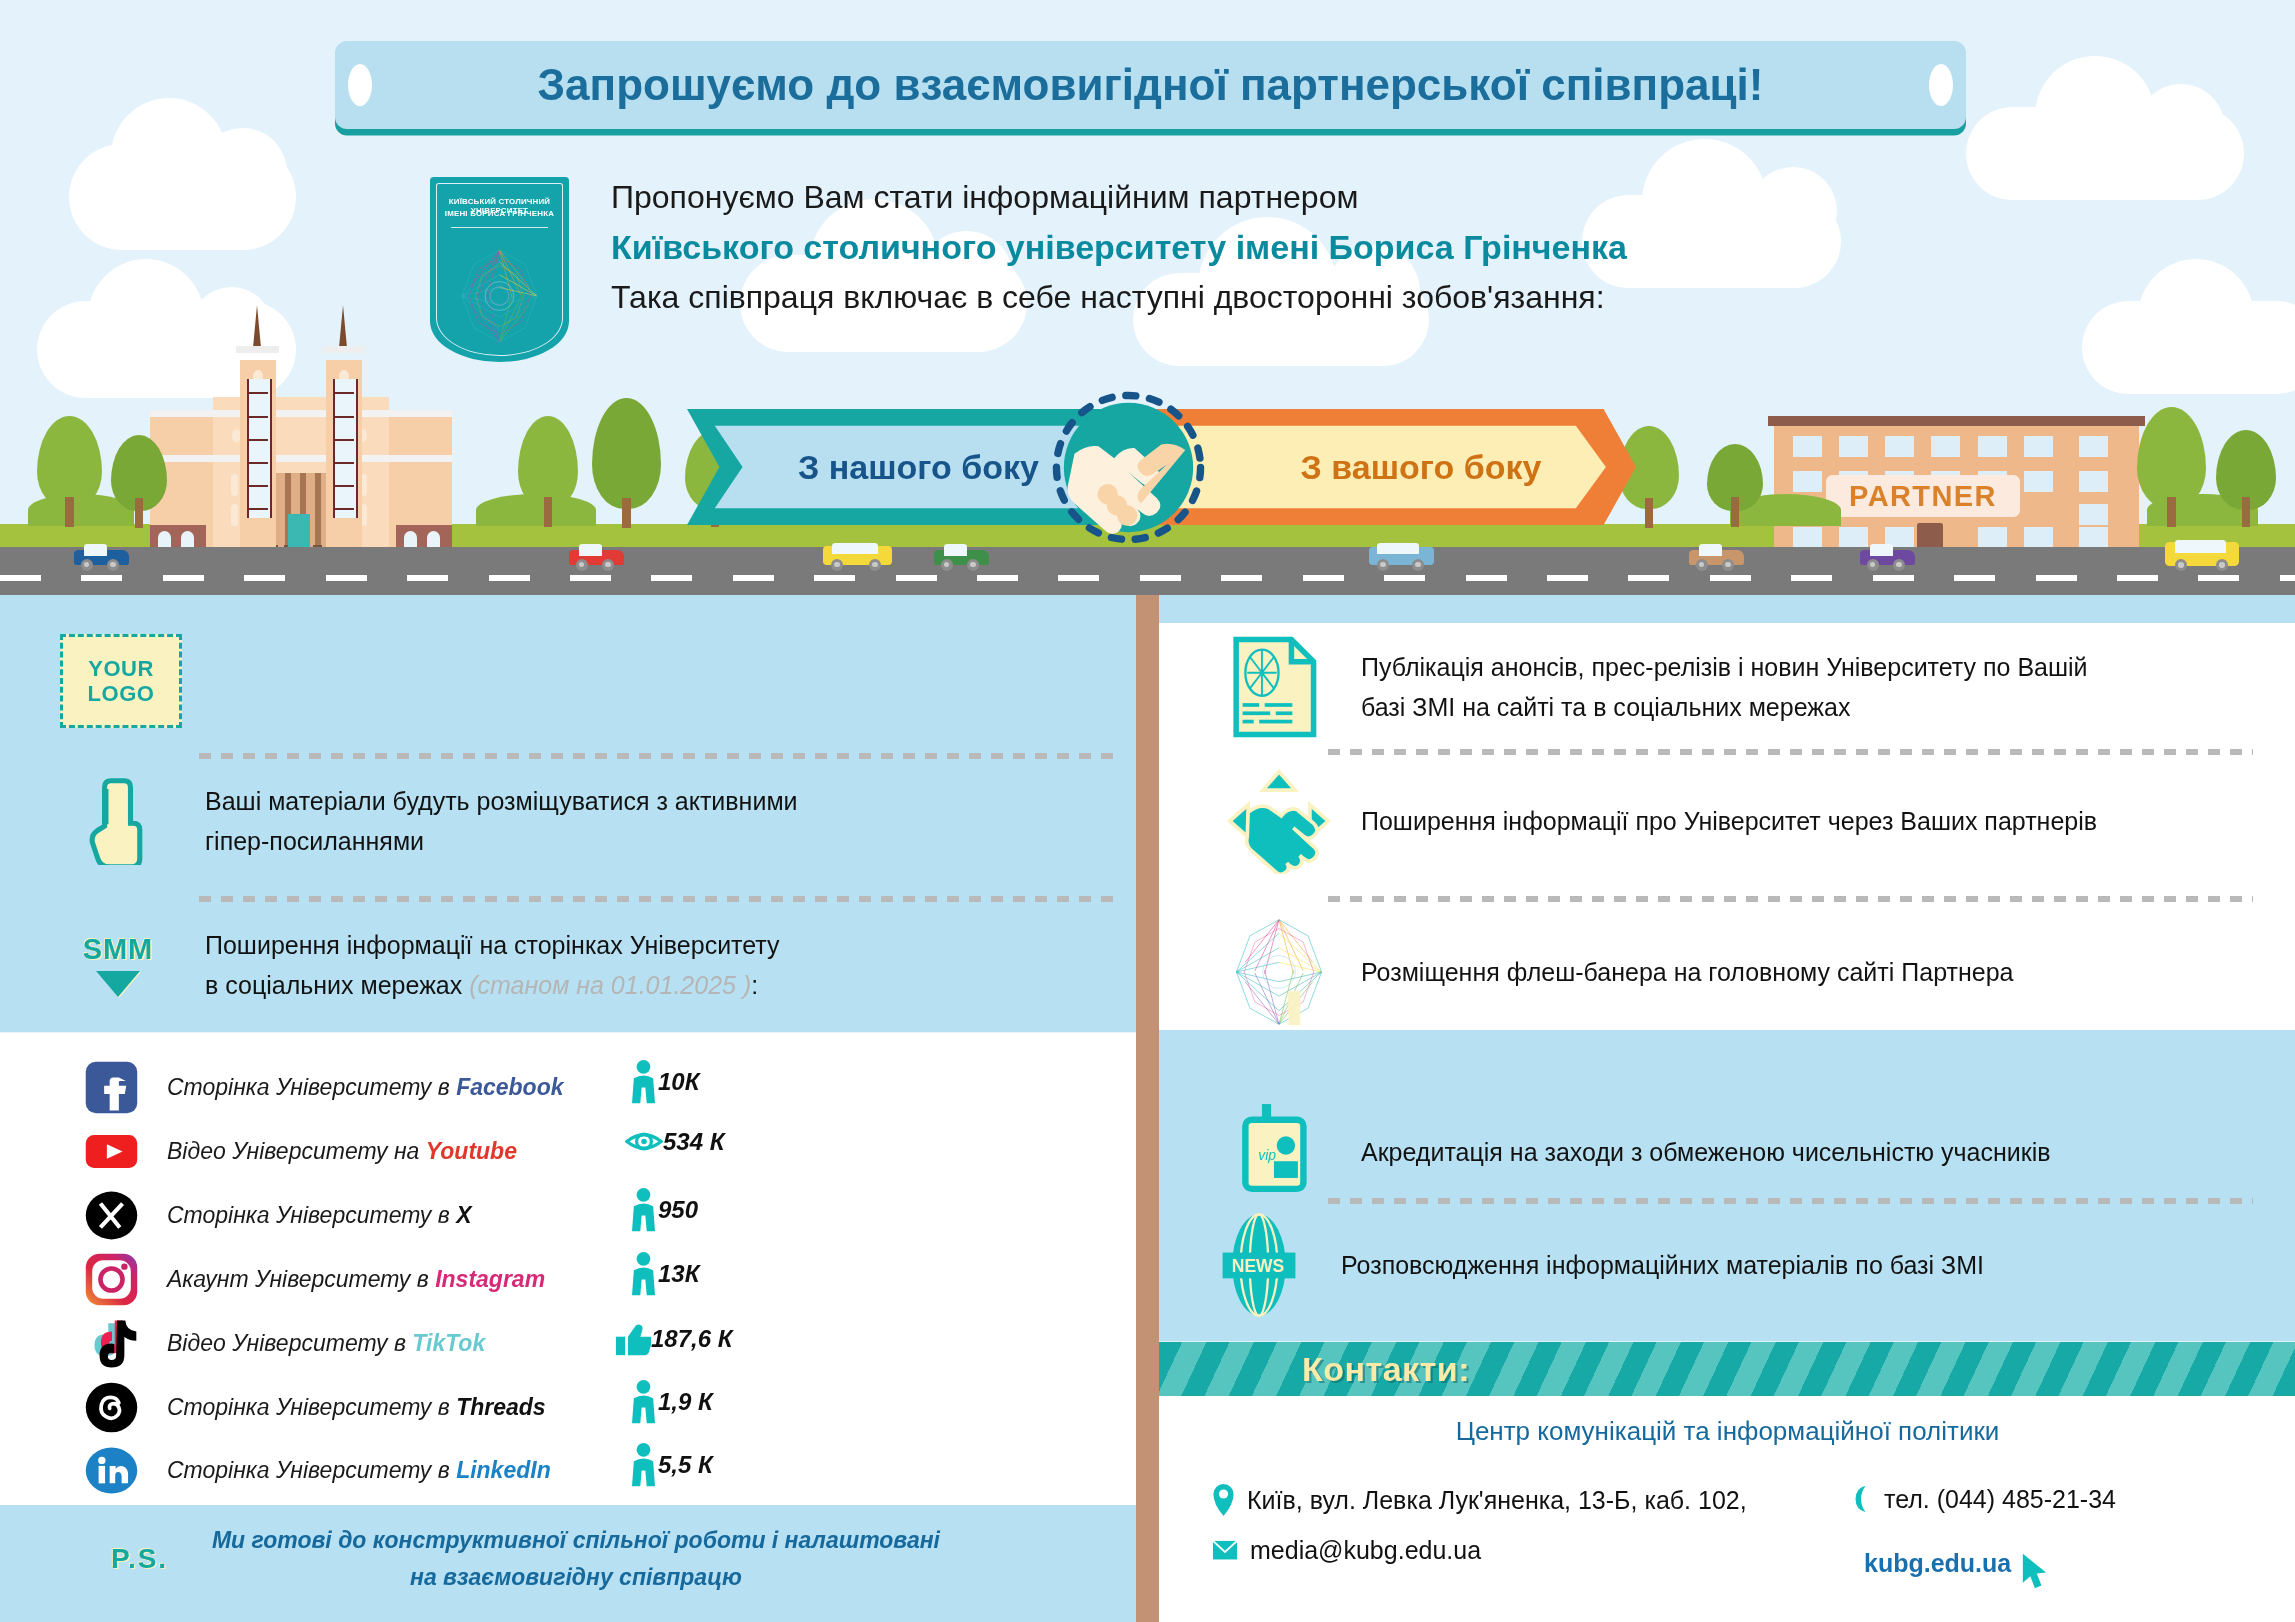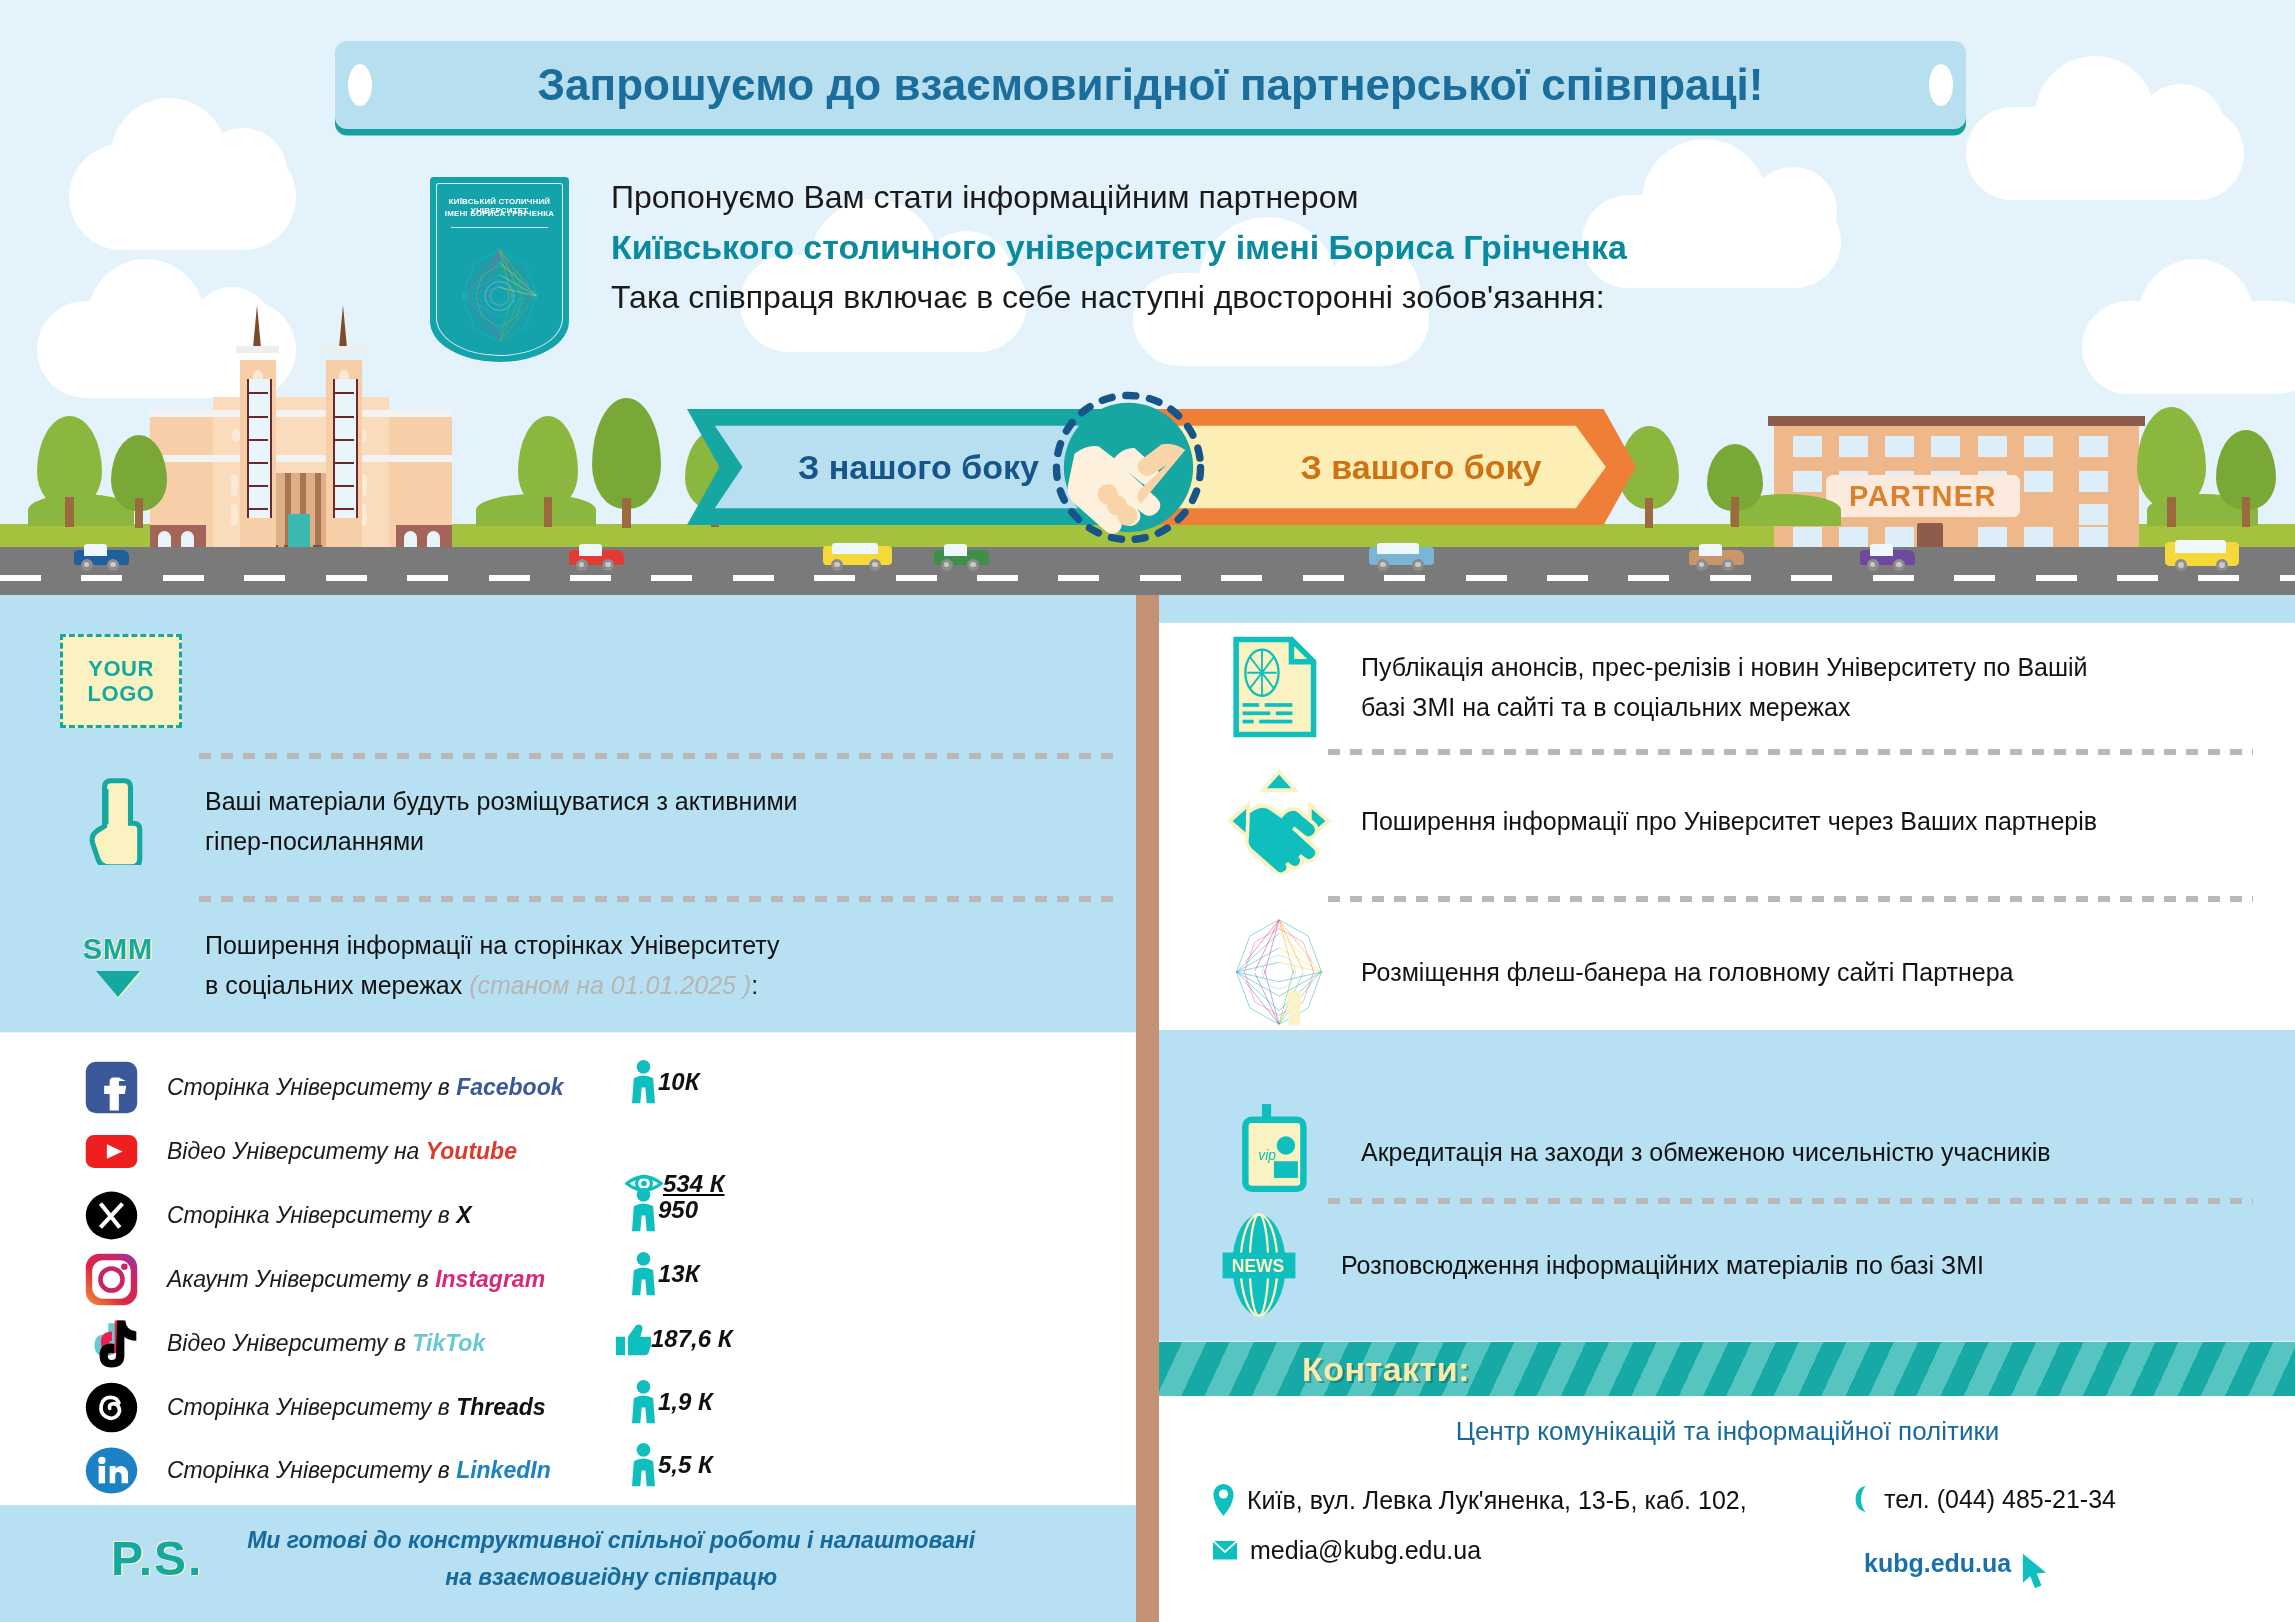--- a/index.html
+++ b/index.html
@@ -146,21 +146,21 @@
      text-shadow:2.3px 2.3px 0 rgba(0,90,90,.45);
      font-family:"Liberation Sans Narrow","Liberation Sans",sans-serif;}
   .centerName{position:absolute;left:1159px;top:1416px;width:1137px;text-align:center;
      color:#16699c;font-size:26px;font-family:"Liberation Sans Narrow","Liberation Sans",sans-serif;}
   .cc{position:absolute;display:flex;align-items:center;gap:12px;font-size:25px;color:#111;
      font-family:"Liberation Sans Narrow","Liberation Sans",sans-serif;white-space:nowrap;}
   .cc.link{color:#1a6fae;font-weight:700;}
 
   
   .psblock{position:absolute;left:111px;top:1522px;display:flex;align-items:center;}
-  .psmark{font-size:48px;font-weight:700;color:#14a8a0;letter-spacing:1.9px;
+  .psmark{font-size:28px;font-weight:700;color:#14a8a0;letter-spacing:1.9px;
      text-shadow:1.4px 1.4px 0 #fbf2c2,-0.9px -0.9px 0 #fbf2c2;
      font-family:"Liberation Sans Narrow","Liberation Sans",sans-serif;}
   .pstext{margin-left:44px;color:#16699c;font-style:italic;font-weight:700;font-size:23px;line-height:1.6;
      font-family:"Liberation Sans Narrow","Liberation Sans",sans-serif;}
   .pstext .c{display:block;text-align:center;}
 </style>
 </head>
 <body>
 
 <div class="stage">
@@ -591,21 +591,21 @@
     <span class="logo">
       <svg width="57" height="57" viewBox="0 0 124 124">
           <rect x="6" y="26" width="112" height="72" rx="18" fill="#ef1f1f"></rect>
       <polygon points="52,46 86,62 52,78" fill="#fff"></polygon>
         </svg>
     </span>
     <span class="lbl" style="margin-left:27px;">
       <span>Відео Університету на </span><span class="brand" style="color:#e0392b;">Youtube</span>
     </span>
   </div>
-  <div class="soc metric" style="left:625px;top:1169px;text-decoration:underline;">
+  <div class="soc metric" style="left:625px;top:1127px;">
     <svg width="38" height="29" viewBox="0 0 82 62">
       <path d="M4 31 Q41 2 78 31 Q41 60 4 31z" fill="none" stroke="#0ebfbd" stroke-width="7"></path>
       <circle cx="41" cy="31" r="16" fill="none" stroke="#0ebfbd" stroke-width="7"></circle>
       <circle cx="41" cy="31" r="6" fill="#0ebfbd"></circle>
     </svg>
     <span class="num">534 К</span>
   </div>
 
   <div class="soc" style="left:83px;top:1187px;">
     <span class="logo">

